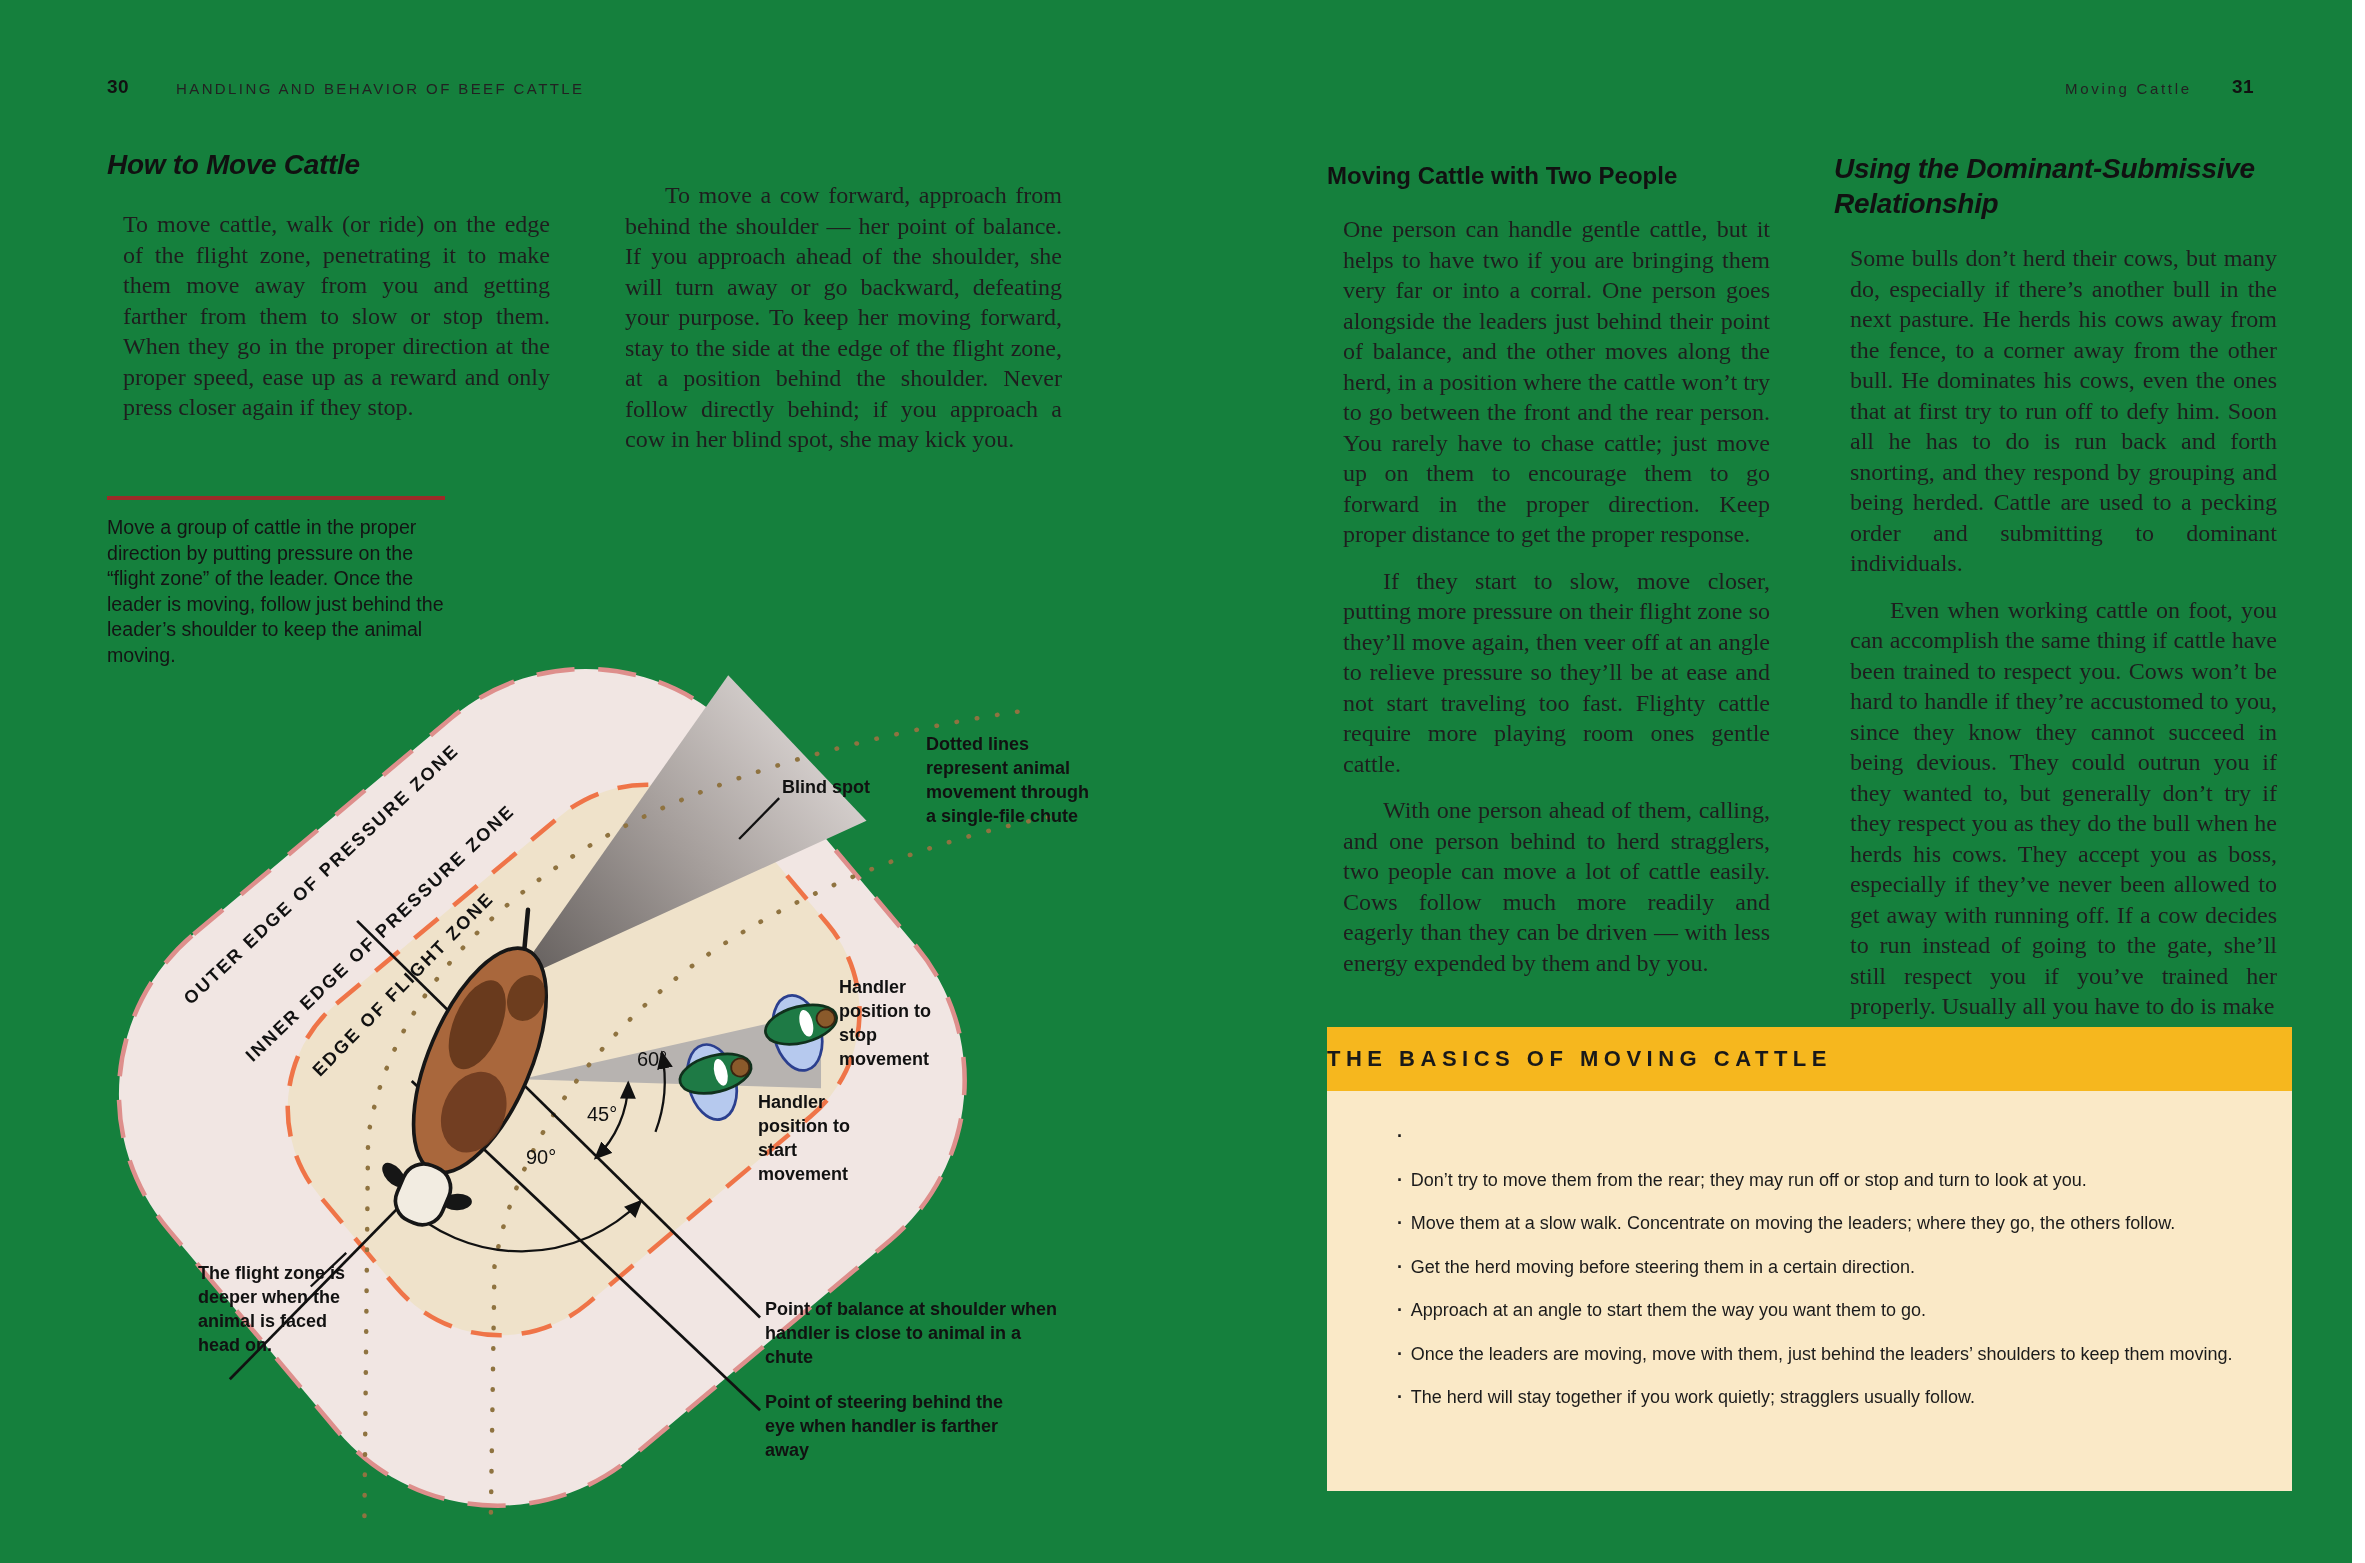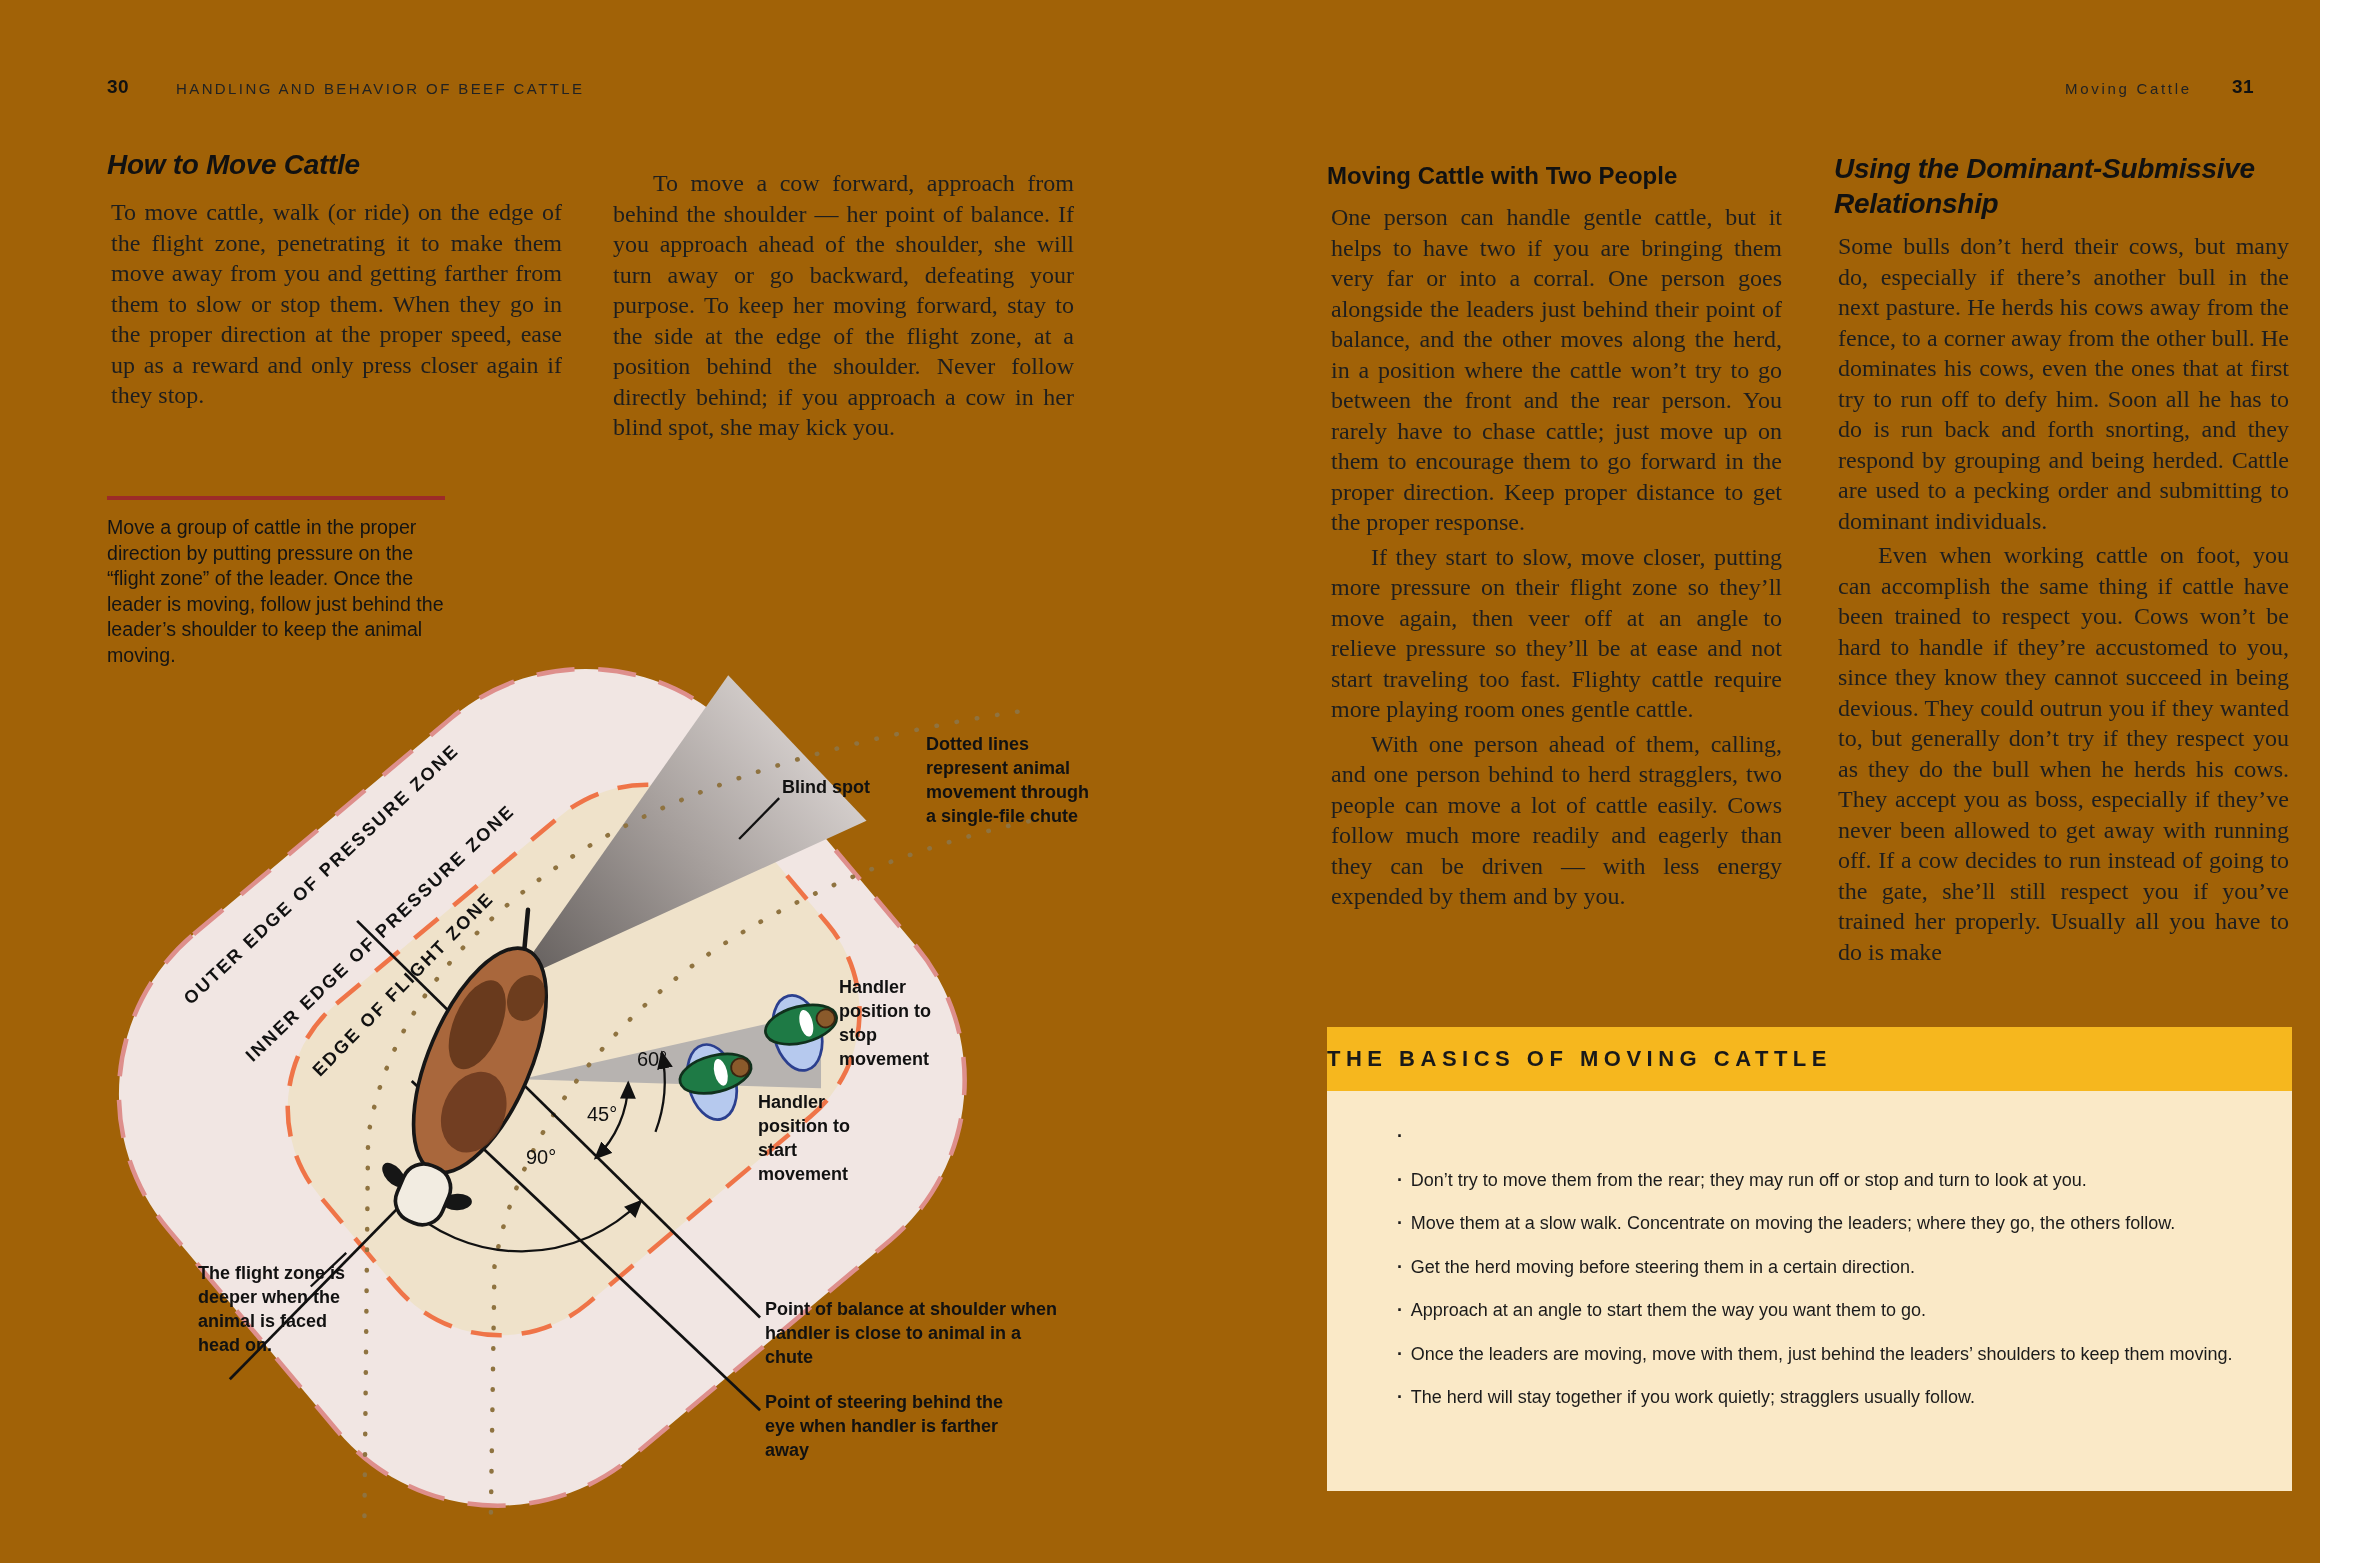--- a/index.html
+++ b/index.html
@@ -1,27 +1,27 @@
 <!DOCTYPE html>
 <html style="font-size:14.6px"><head>
 <meta charset="utf-8">
 <style>
   html,body{margin:0;padding:0;background:#ffffff;}
-  .spread{position:relative;width:2320px;height:1563px;background:#a16207;overflow:hidden;
-          font-family:"Liberation Sans",sans-serif;color:#1a1a1a;}
+  .spread{position:relative;width:2320px;height:1563px;background:#15803d;overflow:hidden;
+          font-family:"Liberation Sans",sans-serif;color:#1a1a1a;padding-left:32px;}
   .abs{position:absolute;}
   
   .pagenum{font-weight:bold;font-size:19px;letter-spacing:0.5px;color:#111;}
   .runhead{font-size:15px;letter-spacing:2.4px;color:#222;}
   
   .ahead{font-style:italic;font-weight:bold;font-size:28px;letter-spacing:-0.3px;color:#111;line-height:35px;}
   .bhead{font-weight:bold;font-size:24px;color:#111;line-height:31px;}
   
   .serif{font-family:"Liberation Serif",serif;font-size:24px;line-height:30.5px;color:#1e1e1e;text-align:justify;}
-  .serif p{margin:4px;}
+  .serif p{margin:16px;}
   .serif p.ind{text-indent:40px;}
   
   .rule{background:#9c2b28;height:3.6px;}
   .caption{font-size:19.6px;line-height:25.5px;color:#141414;}
   
   .dlab{font-weight:bold;font-size:18px;line-height:24px;color:#111;}
   .zlab{font-weight:bold;font-size:18px;letter-spacing:2.3px;white-space:nowrap;color:#111;
         transform-origin:0 50%;}
   .ang{font-size:20px;color:#111;font-weight:400;}
   

